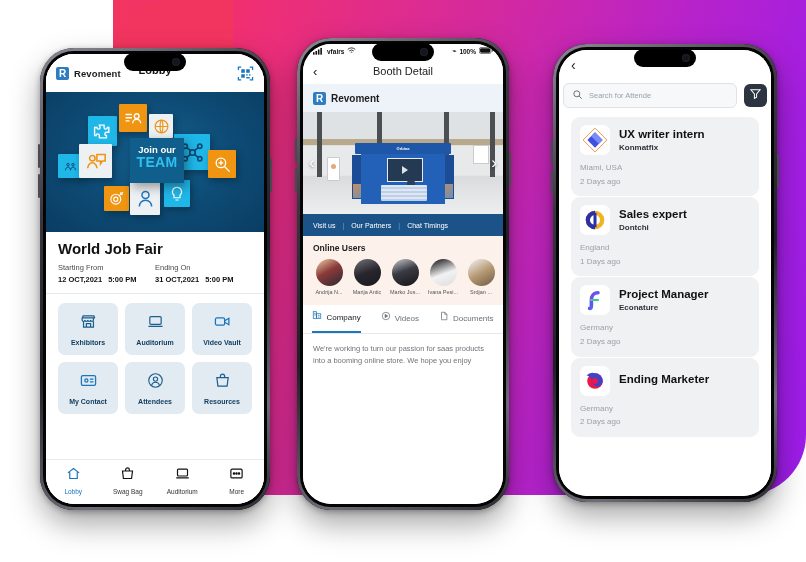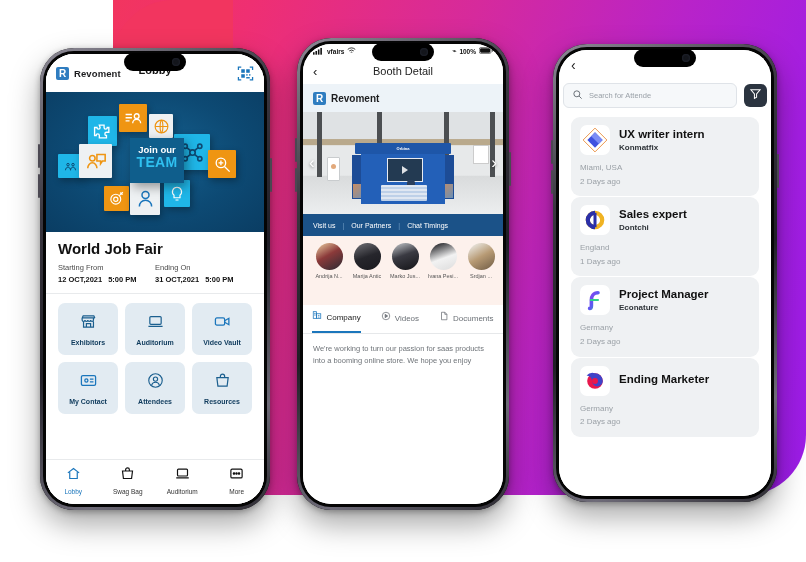--- a/index.html
+++ b/index.html
@@ -474,20 +474,21 @@
 
         <div class="m-links">
           <a>Visit us</a>
           <span class="sep">|</span>
           <a>Our Partners</a>
           <span class="sep">|</span>
           <a>Chat Timings</a>
         </div>
 
         <div class="m-online">
+          <div class="ou-title">Online Users</div>
           <div class="ou-row">
             <div class="ou">
               <div class="av" style="background:linear-gradient(150deg,#d8b08c 10%,#8b3a3a 45%,#2a2a33 100%)"></div>
               <div class="nm">Andrija N...</div>
             </div>
             <div class="ou">
               <div class="av" style="background:linear-gradient(160deg,#6b6b70 5%,#26262c 50%,#1a1a1f 100%)"></div>
               <div class="nm">Marija Antic</div>
             </div>
             <div class="ou">

